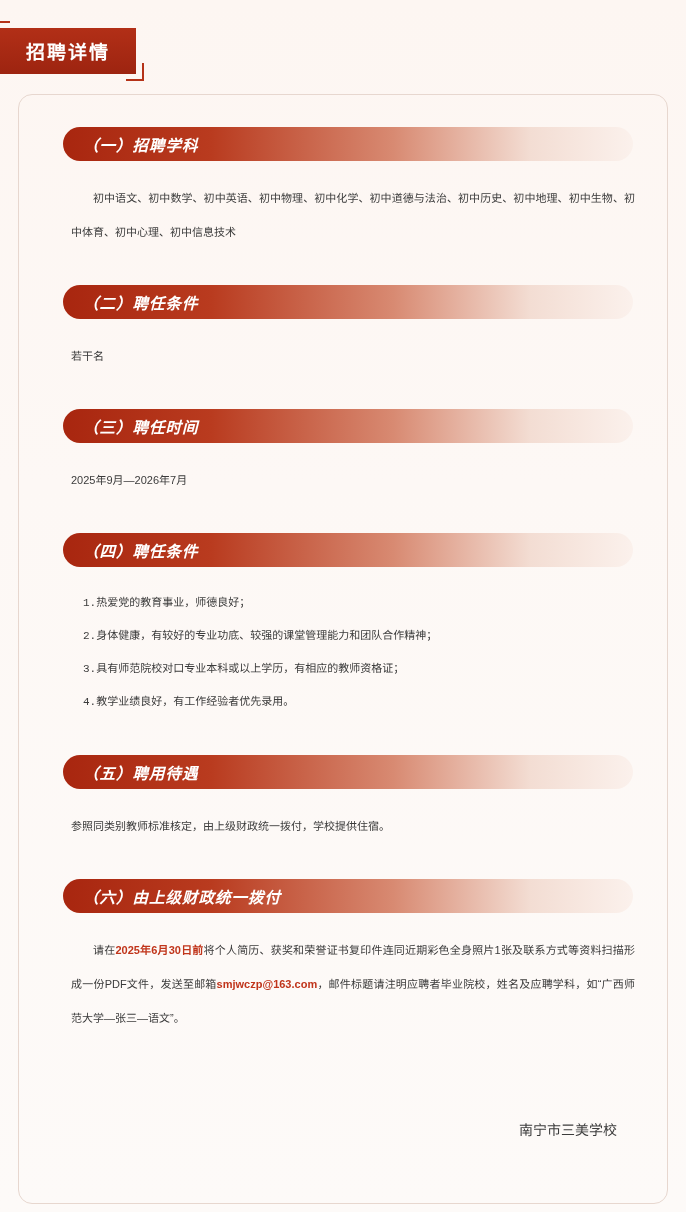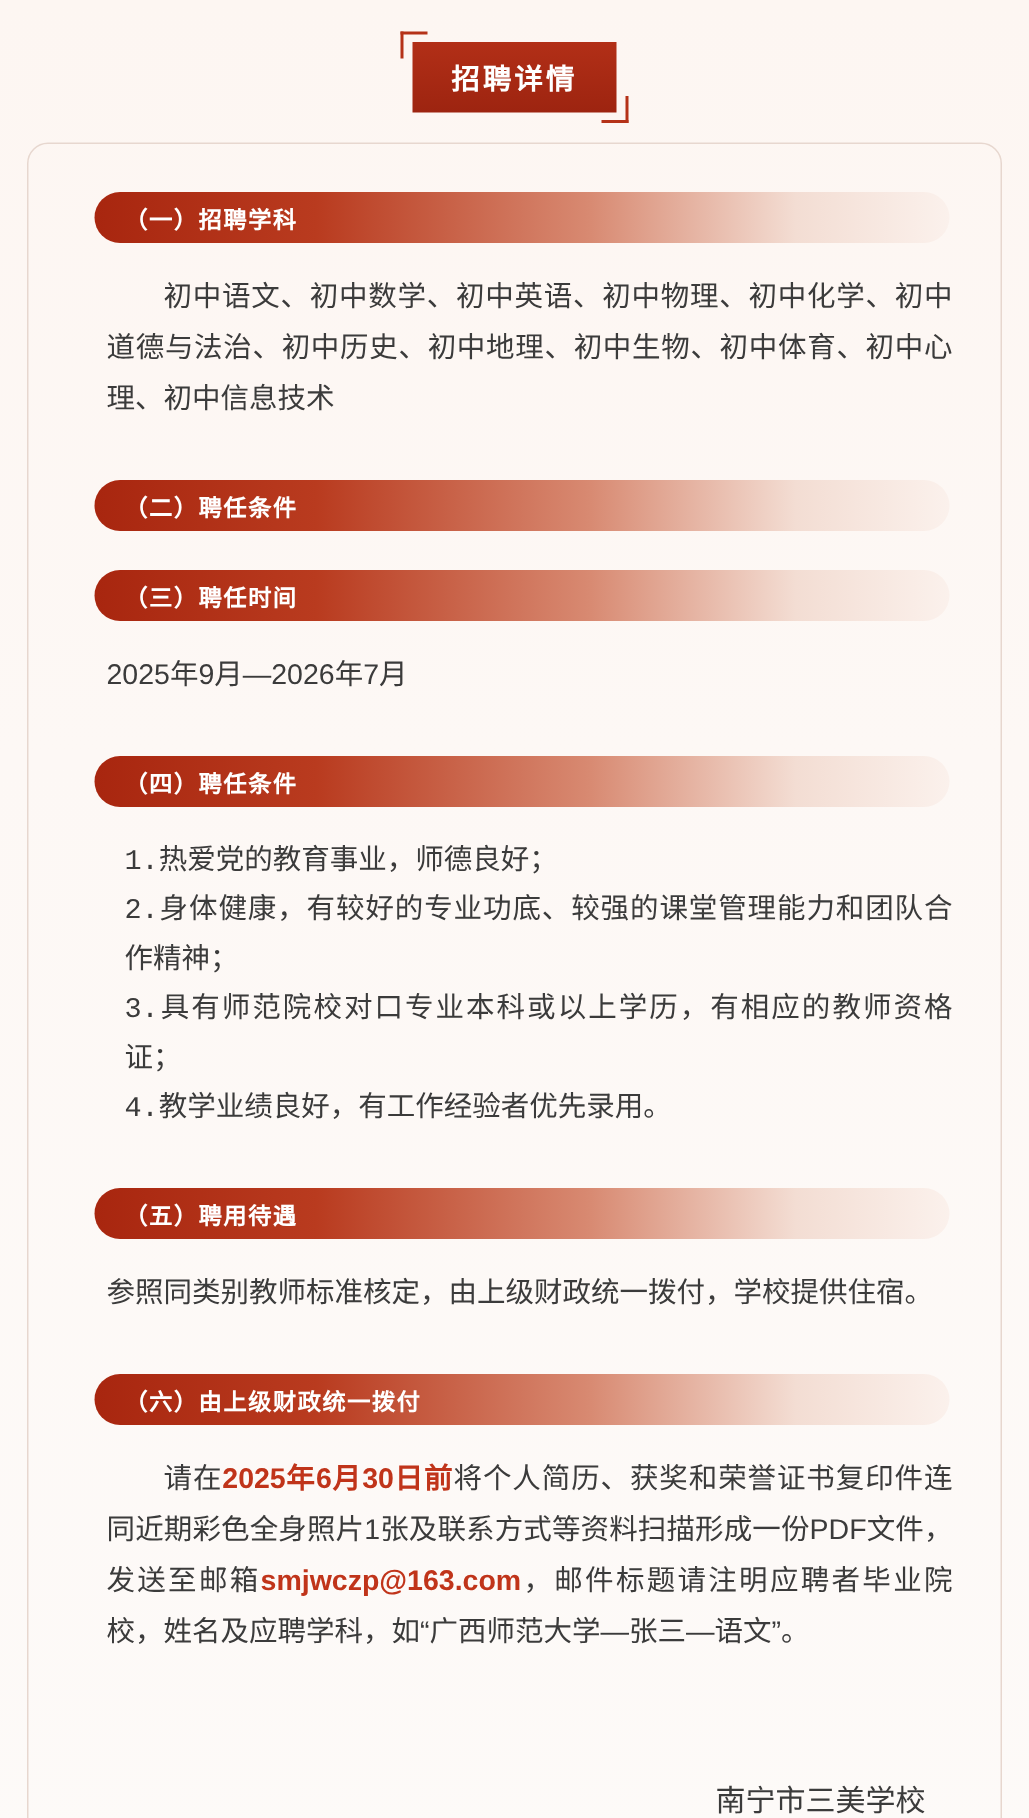--- a/index.html
+++ b/index.html
@@ -22,21 +22,21 @@
     min-height: 1212px;
     box-sizing: border-box;
     padding: 0;
     background: linear-gradient(180deg, #fdf6f2 0%, #fdf8f5 40%, #fdfaf8 100%);
     overflow: hidden;
   }
 
   
   .title-wrap {
     display: flex;
-    justify-content: center;
+    justify-content: flex-start;
     padding-top: 28px;
     padding-bottom: 12px;
   }
   .title-banner {
     position: relative;
     display: inline-block;
   }
   .title-banner .plate {
     background: linear-gradient(180deg, #b22f17 0%, #9d2410 100%);
     color: #ffffff;
@@ -83,36 +83,37 @@
   .sec-head {
     margin: 26px 0 14px 22px;
     height: 34px;
     border-radius: 17px;
     background: linear-gradient(90deg, #a8260f 0%, #b93b1f 26%, #d88a72 58%, #f3ddd3 82%, #fbf1ec 100%);
     display: flex;
     align-items: center;
     padding-left: 20px;
     box-sizing: border-box;
     max-width: 570px;
+    font-style: italic;
   }
   .sec-head:first-child {
     margin-top: 6px;
   }
   .sec-head .sec-text {
     color: #ffffff;
     font-size: 15.5px;
     font-weight: bold;
     letter-spacing: 1px;
     white-space: nowrap;
   }
 
   
   .para {
     margin: 0 10px 0 30px;
-    font-size: 19px;
+    font-size: 11px;
     line-height: 34px;
     color: #3b3b3b;
     text-align: justify;
   }
   .para.indent {
     text-indent: 2em;
   }
   .para + .para {
     margin-top: 0;
   }
@@ -127,21 +128,21 @@
   .mono-red {
     color: #c0341a;
     font-weight: bold;
   }
 
   
   .sign {
     margin-top: 70px;
     text-align: right;
     padding-right: 28px;
-    font-size: 20px;
+    font-size: 14px;
     line-height: 30px;
     color: #3b3b3b;
   }
 </style>
 </head>
 <body>
 
 <div class="page">
 
   <div class="title-wrap">
@@ -157,20 +158,23 @@
     <div class="sec-head">
       <span class="sec-text">（一）招聘学科</span>
     </div>
     <div class="block">
       <p class="para indent">初中语文、初中数学、初中英语、初中物理、初中化学、初中道德与法治、初中历史、初中地理、初中生物、初中体育、初中心理、初中信息技术</p>
     </div>
 
     <div class="sec-head">
       <span class="sec-text">（二）聘任条件</span>
     </div>
+    <div class="block">
+      <p class="para">若干名</p>
+    </div>
 
     <div class="sec-head">
       <span class="sec-text">（三）聘任时间</span>
     </div>
     <div class="block">
       <p class="para">2025年9月—2026年7月</p>
     </div>
 
     <div class="sec-head">
       <span class="sec-text">（四）聘任条件</span>

